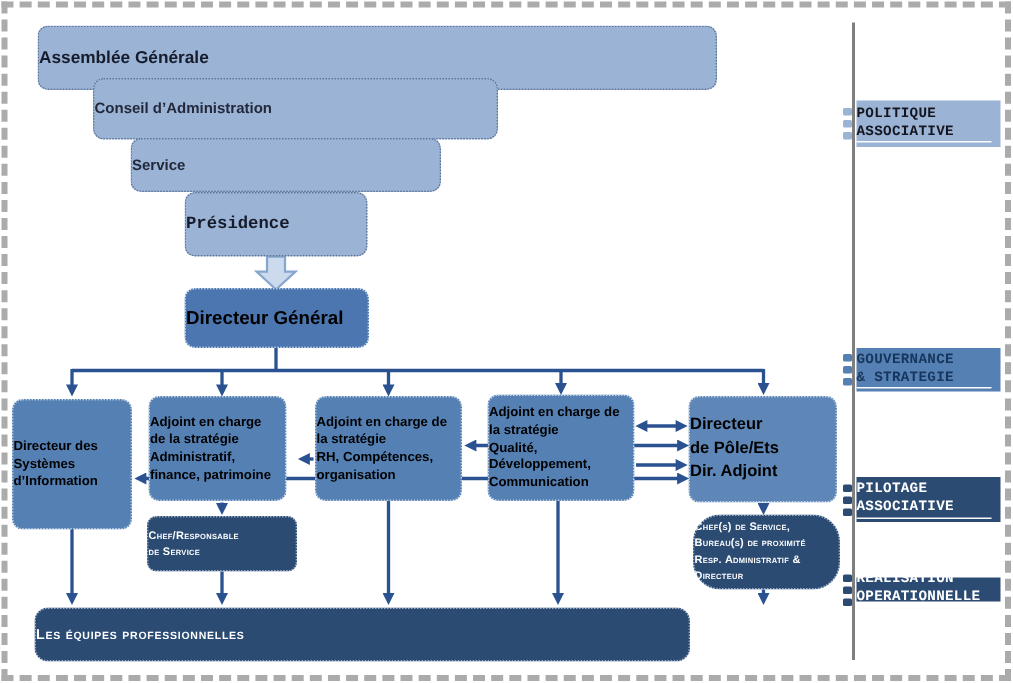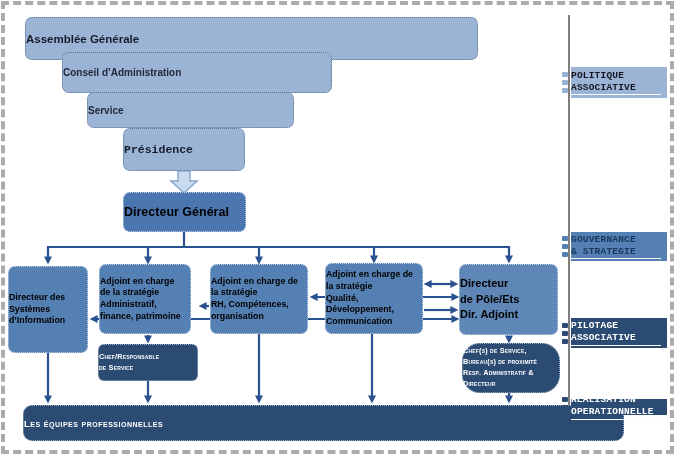--- a/index.html
+++ b/index.html
@@ -128,21 +128,21 @@
     <div class="ln">de Pôle/Ets</div>
     <div class="ln">Dir. Adjoint</div>
   </div>
   <div class="box dark" style="left:462px;top:343px;width:98px;height:50px;border-radius:18px;">
     <div class="ln">Chef(s) de Service,</div>
     <div class="ln">Bureau(s) de proximité</div>
     <div class="ln">Resp. Administratif &amp;</div>
     <div class="ln">Directeur</div>
   </div>
 
-  <div class="box teams" style="left:23px;top:405px;width:601px;height:36px;">
+  <div class="box teams" style="left:23px;top:405px;width:437px;height:36px;">
     <div class="ln">Les équipes professionnelles</div>
   </div>
 
   <div class="rail-line"></div>
 
   <div class="rail-label lab-light" style="top:67px;height:31px;">
     <span class="ticks">
         <i></i>
         <i></i>
         <i></i>
@@ -161,21 +161,21 @@
   </div>
   <div class="rail-label lab-dark" style="top:318px;height:30px;">
     <span class="ticks">
         <i></i>
         <i></i>
         <i></i>
       </span>
     <div class="ln">PILOTAGE</div>
     <div class="ln u">ASSOCIATIVE</div>
   </div>
-  <div class="rail-label lab-dark" style="top:399px;height:16px;">
+  <div class="rail-label lab-dark" style="top:385px;height:16px;">
     <span class="ticks">
         <i></i>
         <i></i>
         <i></i>
       </span>
     <div class="ln">REALISATION</div>
     <div class="ln u">OPERATIONNELLE</div>
   </div>
 </div>
 

